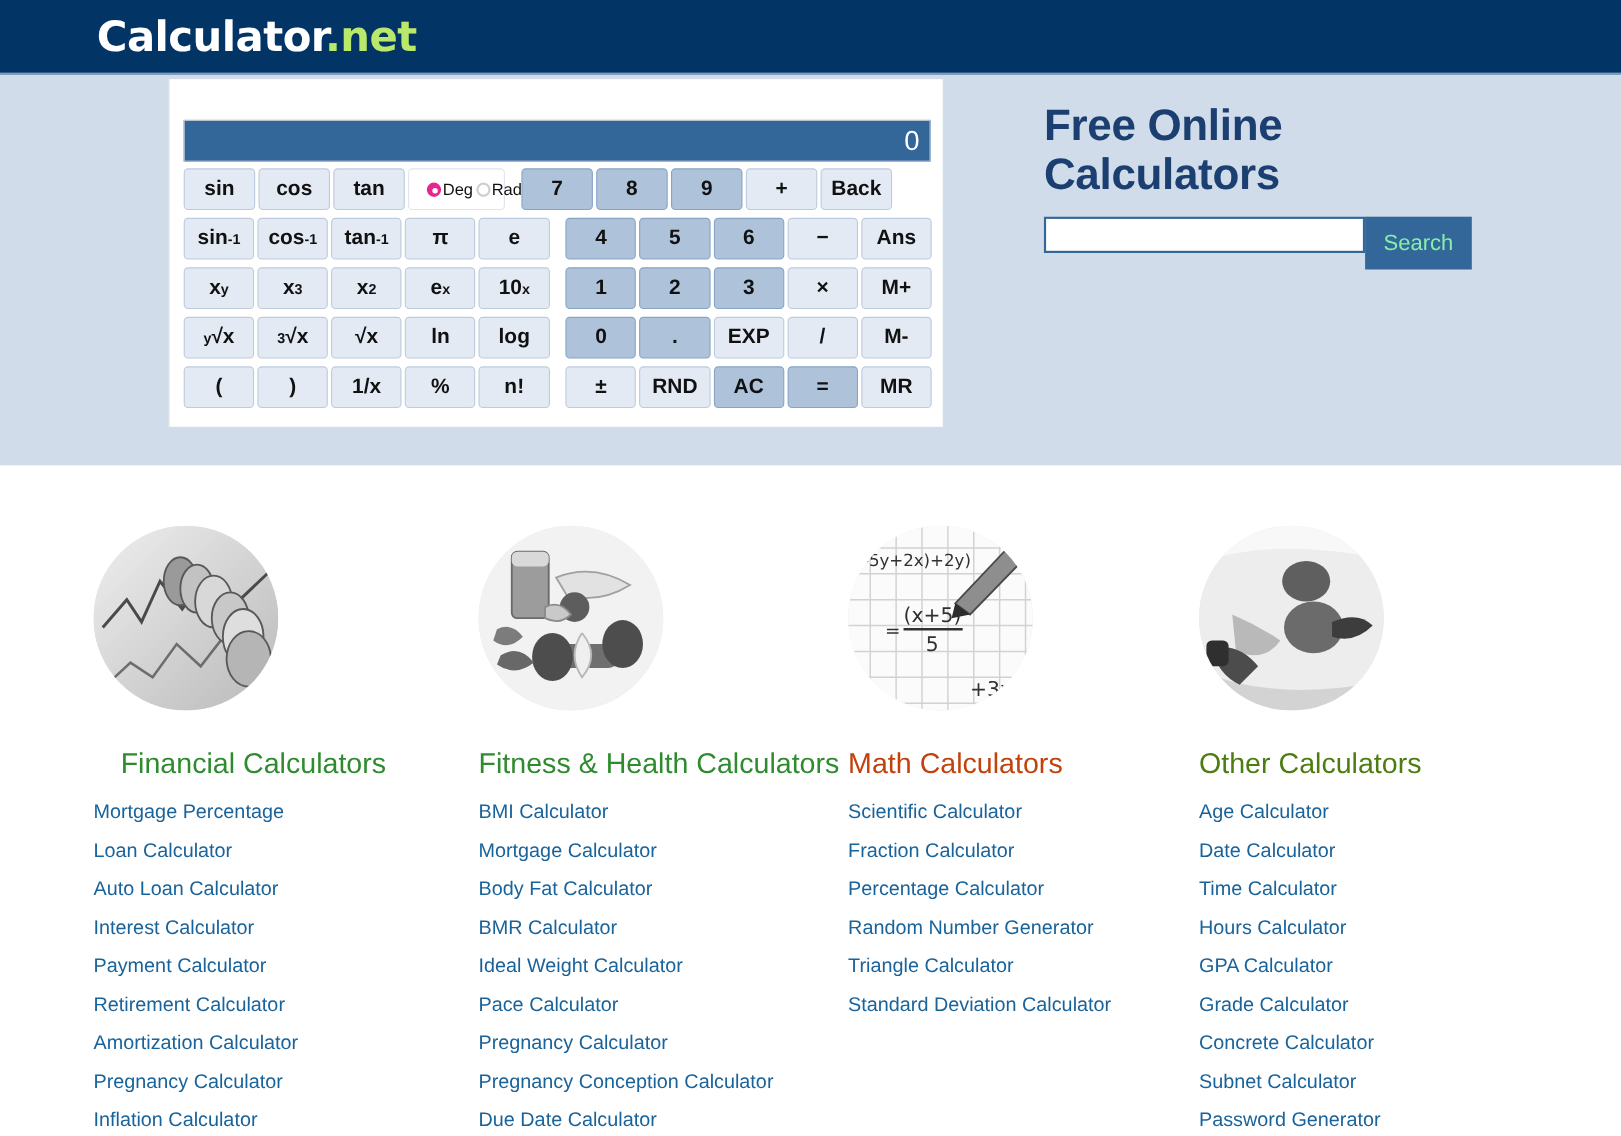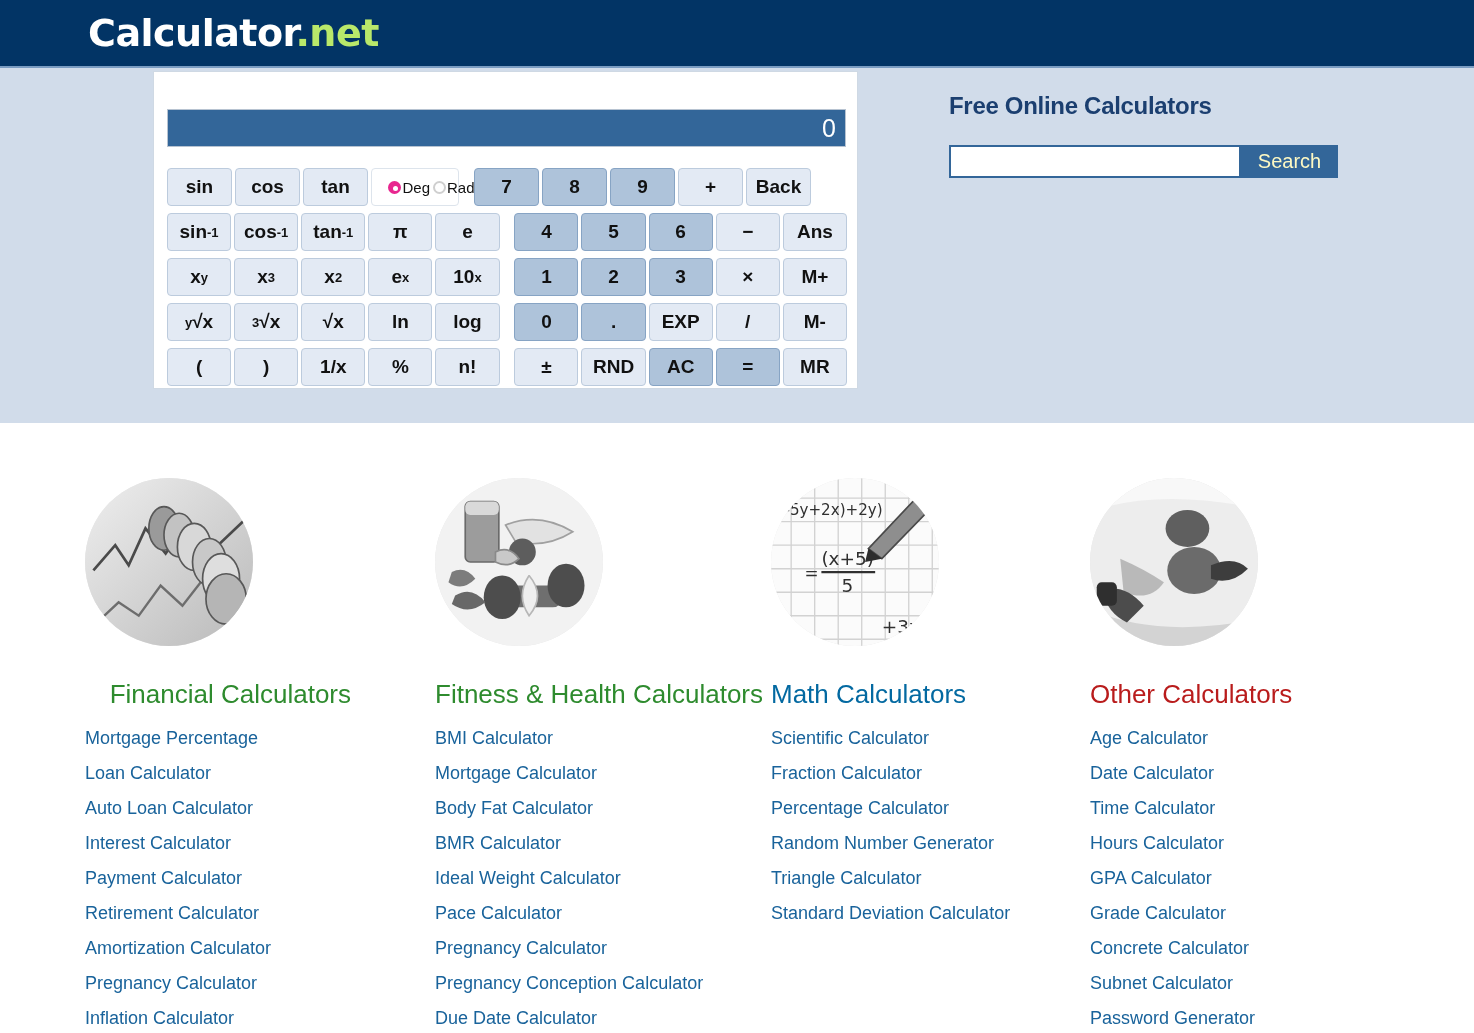--- a/index.html
+++ b/index.html
@@ -52,21 +52,21 @@
     border: 1px solid #b7c3d1;
     color: #ffffff;
     font-size: 25px;
     text-align: right;
     padding-right: 9px;
     line-height: 36px;
     font-family: "Liberation Sans", sans-serif;
   }
   #keypad {
     position: absolute;
-    left: 13px; top: 96px;
+    left: 13px; top: 81px;
     width: 683px;
   }
   .krow { display: flex; height: 45px; }
   .btn {
     width: 65px; height: 38px;
     margin-right: 3px;
     background: #e3eaf4;
     border: 1px solid #bccbdd;
     border-radius: 4px;
     font-size: 19px;
@@ -117,42 +117,42 @@
   }
   .rlabel { margin-left: 1px; margin-right: 3px; }
 
   
   #search-area {
     position: absolute;
     left: 949px; top: 24px;
     width: 440px;
   }
   #free-title {
-    font-size: 24px;
+    font-size: 40px;
     font-weight: 700;
     color: #1b3f70;
     font-family: "Liberation Sans", sans-serif;
-    margin-bottom: 25px;
+    margin-bottom: 15px;
     letter-spacing: -0.3px;
   }
   #search-row { display: flex; align-items: stretch; }
   #search-input {
     width: 292px; height: 33px;
     border: 2px solid #336699;
     background: #ffffff;
     font-size: 16px;
     padding: 0 6px;
     outline: none;
     font-family: "Liberation Sans", sans-serif;
   }
   #search-button {
-    width: 97px; height: 33px;
+    width: 97px; height: 48px;
     background: #336699;
     border: none;
-    color: #fef9c3;
+    color: #86efac;
     font-size: 20px;
     cursor: pointer;
     font-family: "Liberation Sans", sans-serif;
   }
 
   
   #categories {
     display: flex;
     padding: 55px 0 0 0;
     background: #ffffff;
@@ -366,21 +366,21 @@
           <text x="8" y="22" font-family="DejaVu Sans" font-size="9" fill="#303030">-5y+2x)+2y)</text>
           <text x="30" y="52" font-family="DejaVu Sans" font-size="11" fill="#303030">(x+5)</text>
           <path d="M30 56 H62" stroke="#303030" stroke-width="1.4"></path>
           <text x="42" y="68" font-family="DejaVu Sans" font-size="11" fill="#303030">5</text>
           <text x="20" y="60" font-family="DejaVu Sans" font-size="10" fill="#303030">=</text>
           <text x="66" y="92" font-family="DejaVu Sans" font-size="11" fill="#303030">+3x</text>
           <path d="M58 42 L92 6 L99 14 L66 48 Z" fill="#8e8e8e" stroke="#4a4a4a"></path>
           <path d="M58 42 L66 48 L56 50 Z" fill="#2c2c2c"></path>
         </svg>
       </div>
-      <div class="cat-title" style="color: #0369a1;">Math Calculators</div>
+      <div class="cat-title" style="color: #c2410c;">Math Calculators</div>
       <div class="cat-links">
         <a class="cat-link">Scientific Calculator</a>
         <a class="cat-link">Fraction Calculator</a>
         <a class="cat-link">Percentage Calculator</a>
         <a class="cat-link">Random Number Generator</a>
         <a class="cat-link">Triangle Calculator</a>
         <a class="cat-link">Standard Deviation Calculator</a>
       </div>
     </div>
     <div class="cat">
@@ -390,21 +390,21 @@
           <path d="M0 20 Q40 6 100 18 L100 0 L0 0 Z" fill="#f8f8f8"></path>
           <path d="M0 78 Q40 96 100 84 L100 100 L0 100 Z" fill="#d3d3d3"></path>
           <ellipse cx="58" cy="30" rx="13" ry="11" fill="#5f5f5f"></ellipse>
           <ellipse cx="62" cy="55" rx="16" ry="14" fill="#6b6b6b"></ellipse>
           <path d="M72 52 q14 -6 22 2 q-10 10 -22 6 Z" fill="#3d3d3d"></path>
           <path d="M18 48 q14 6 26 14 q-8 12 -24 6 Z" fill="#b9b9b9"></path>
           <path d="M10 66 q12 -2 22 10 l-10 10 q-12 -6 -14 -18 Z" fill="#4c4c4c"></path>
           <rect x="4" y="62" width="12" height="14" rx="3" fill="#2f2f2f"></rect>
         </svg>
       </div>
-      <div class="cat-title" style="color: #b91c1c;">Other Calculators</div>
+      <div class="cat-title" style="color: #4d7c0f;">Other Calculators</div>
       <div class="cat-links">
         <a class="cat-link">Age Calculator</a>
         <a class="cat-link">Date Calculator</a>
         <a class="cat-link">Time Calculator</a>
         <a class="cat-link">Hours Calculator</a>
         <a class="cat-link">GPA Calculator</a>
         <a class="cat-link">Grade Calculator</a>
         <a class="cat-link">Concrete Calculator</a>
         <a class="cat-link">Subnet Calculator</a>
         <a class="cat-link">Password Generator</a>

